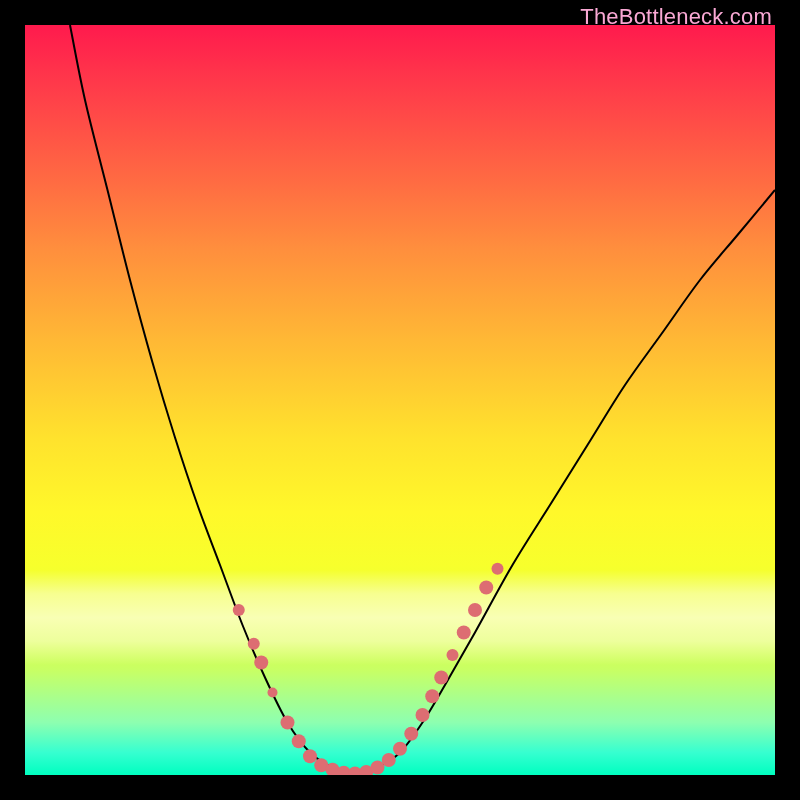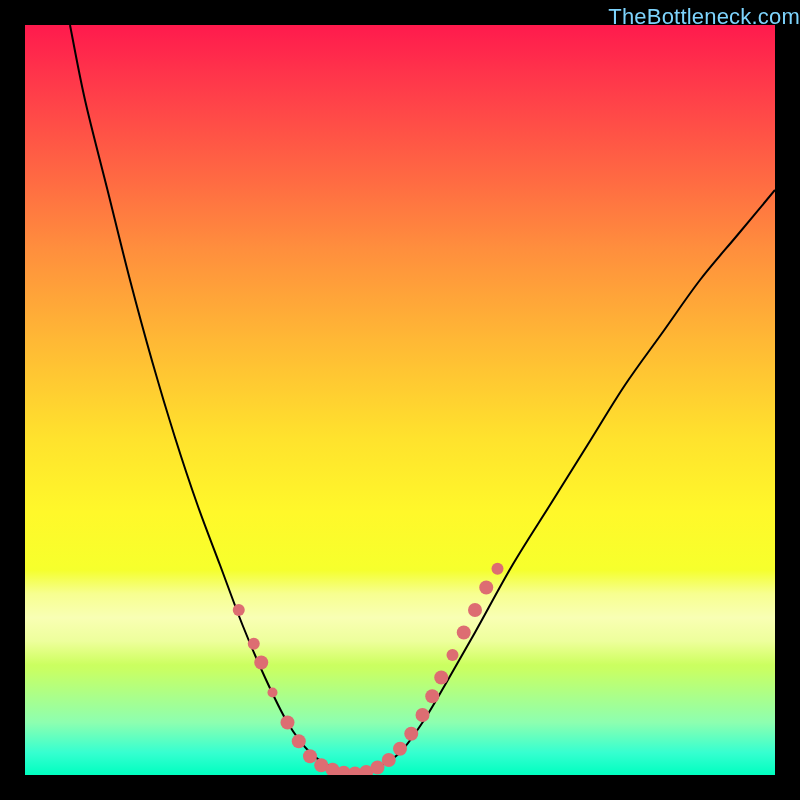--- a/index.html
+++ b/index.html
@@ -44,22 +44,22 @@
       rgba(255,255,220,0.55) 25%,
       rgba(255,255,220,0.75) 50%,
       rgba(255,255,220,0.55) 75%,
       rgba(255,255,220,0.0) 100%
     );
     pointer-events: none;
   }
   .watermark {
     position: absolute;
     top: 4px;
-    right: 0;
-    color: #7dd3fc;
+    right: 28px;
+    color: #f9a8d4;
     font-size: 22px;
     font-weight: 500;
     letter-spacing: 0.2px;
   }
   svg.plot {
     position: absolute;
     left: 0;
     top: 0;
     width: 750px;
     height: 750px;

